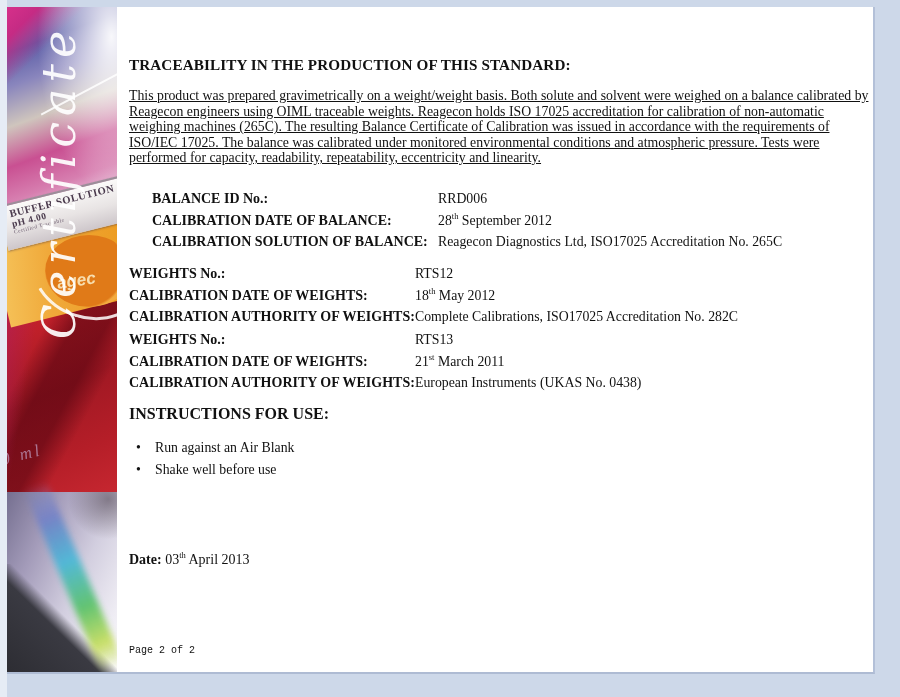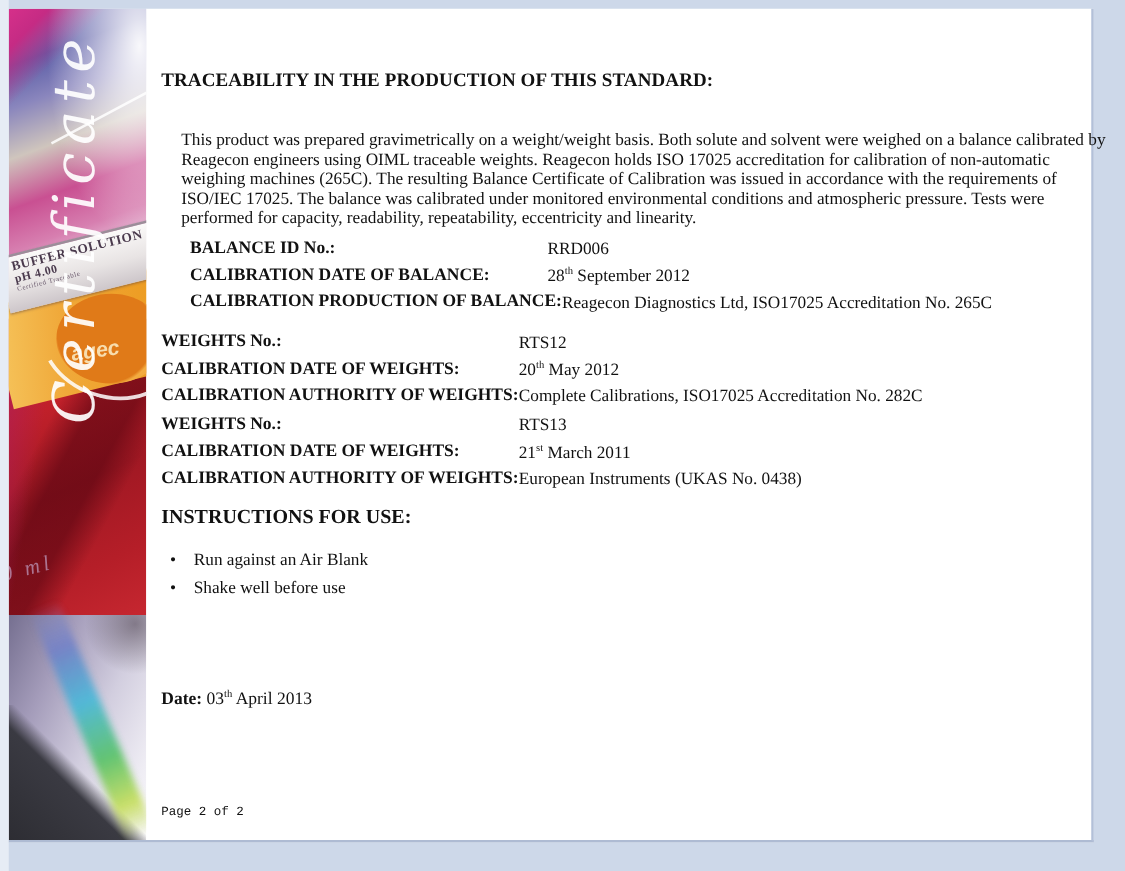--- a/index.html
+++ b/index.html
@@ -133,21 +133,22 @@
     color:#111111;
   }
   .doc-heading {
     position:absolute; left:0; top:49px;
     font-size:15.2px; font-weight:bold; letter-spacing:0.1px;
     margin:0;
   }
   .doc-paragraph {
     position:absolute; left:0; top:81px; width:742px;
     font-size:13.8px; line-height:15.6px;
-    margin:16px;
+    margin:0;
+    text-decoration:underline;
   }
   .fieldgroup { position:absolute; left:0; width:742px; }
   .fg-balance  { top:181px;margin-left:23px; }
   .fg-weights1 { top:256px; }
   .fg-weights2 { top:322px; }
   .field-row { display:flex; line-height:21.5px; }
   .field-label { font-weight:bold; font-size:14px; min-width:286px; white-space:nowrap; }
   .field-value { font-size:13.8px; white-space:nowrap; }
   sup.ord { font-size:8.5px; vertical-align:super; line-height:0; }
   .instructions-heading {
@@ -219,33 +220,33 @@
     <div class="fieldgroup fg-balance">
       <div class="field-row">
         <span class="field-label">BALANCE ID No.:</span>
         <span class="field-value">RRD006</span>
       </div>
       <div class="field-row">
         <span class="field-label">CALIBRATION DATE OF BALANCE:</span>
         <span class="field-value"><span>28</span><sup class="ord">th</sup><span> September 2012</span></span>
       </div>
       <div class="field-row">
-        <span class="field-label">CALIBRATION PRODUCTION OF BALANCE:</span>
+        <span class="field-label">CALIBRATION SOLUTION OF BALANCE:</span>
         <span class="field-value">Reagecon Diagnostics Ltd, ISO17025 Accreditation No. 265C</span>
       </div>
     </div>
 
     <div class="fieldgroup fg-weights1">
       <div class="field-row">
         <span class="field-label">WEIGHTS No.:</span>
         <span class="field-value">RTS12</span>
       </div>
       <div class="field-row">
         <span class="field-label">CALIBRATION DATE OF WEIGHTS:</span>
-        <span class="field-value"><span>20</span><sup class="ord">th</sup><span> May 2012</span></span>
+        <span class="field-value"><span>18</span><sup class="ord">th</sup><span> May 2012</span></span>
       </div>
       <div class="field-row">
         <span class="field-label">CALIBRATION AUTHORITY OF WEIGHTS:</span>
         <span class="field-value">Complete Calibrations, ISO17025 Accreditation No. 282C</span>
       </div>
     </div>
 
     <div class="fieldgroup fg-weights2">
       <div class="field-row">
         <span class="field-label">WEIGHTS No.:</span>

